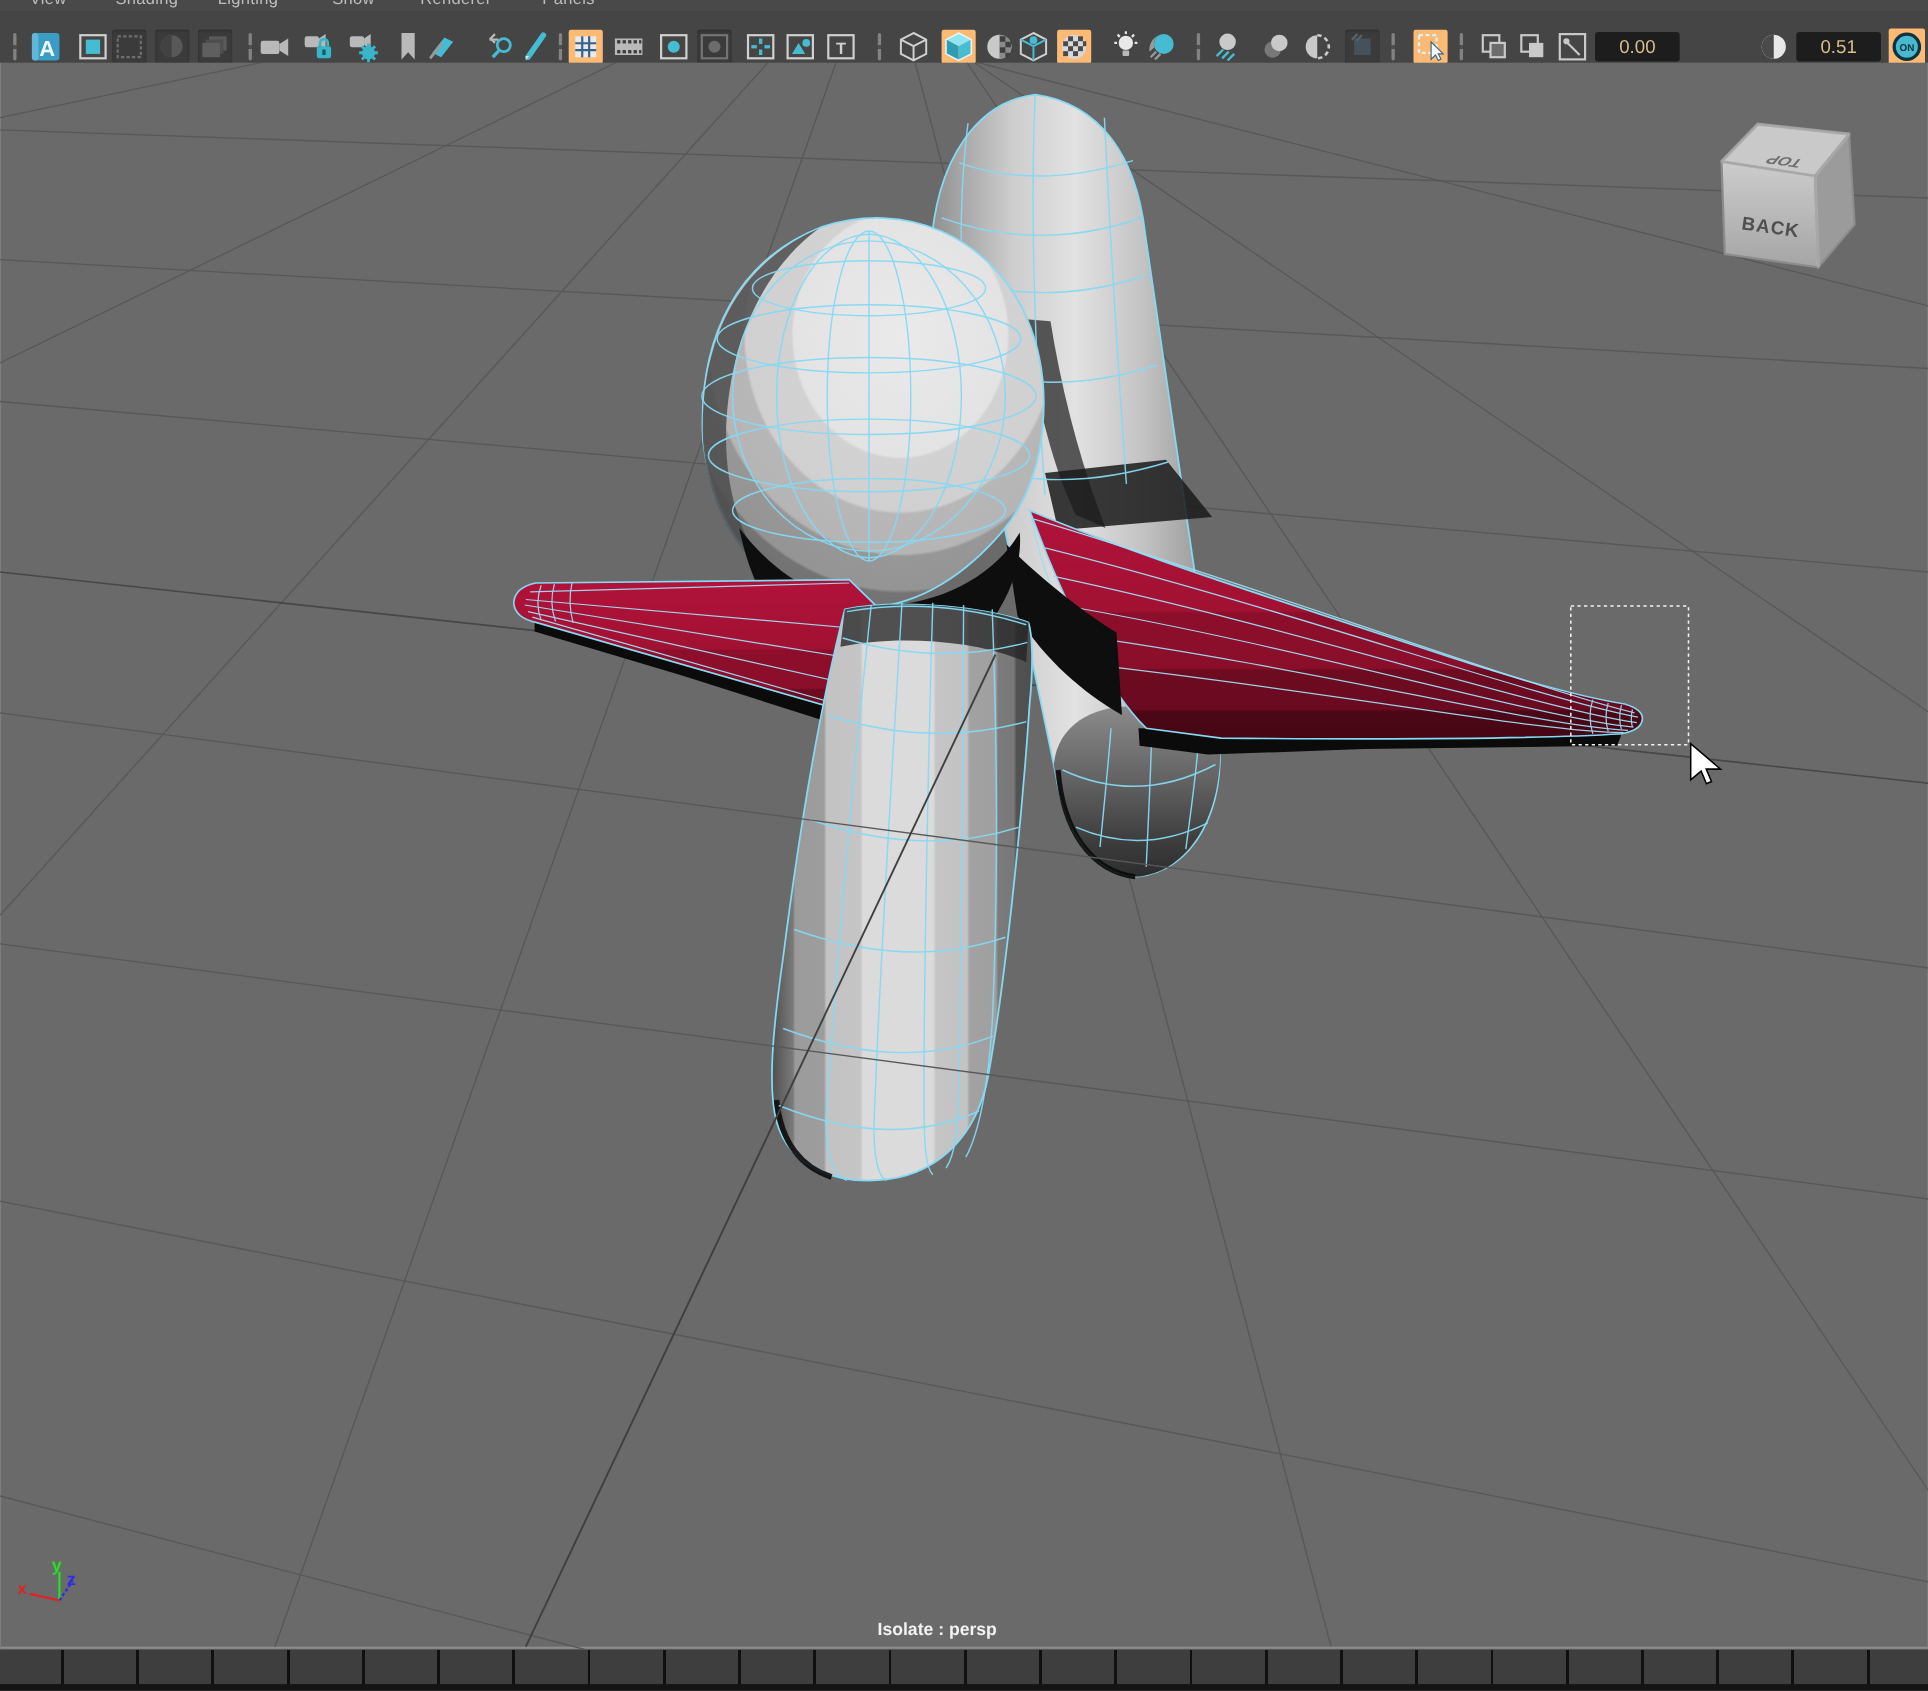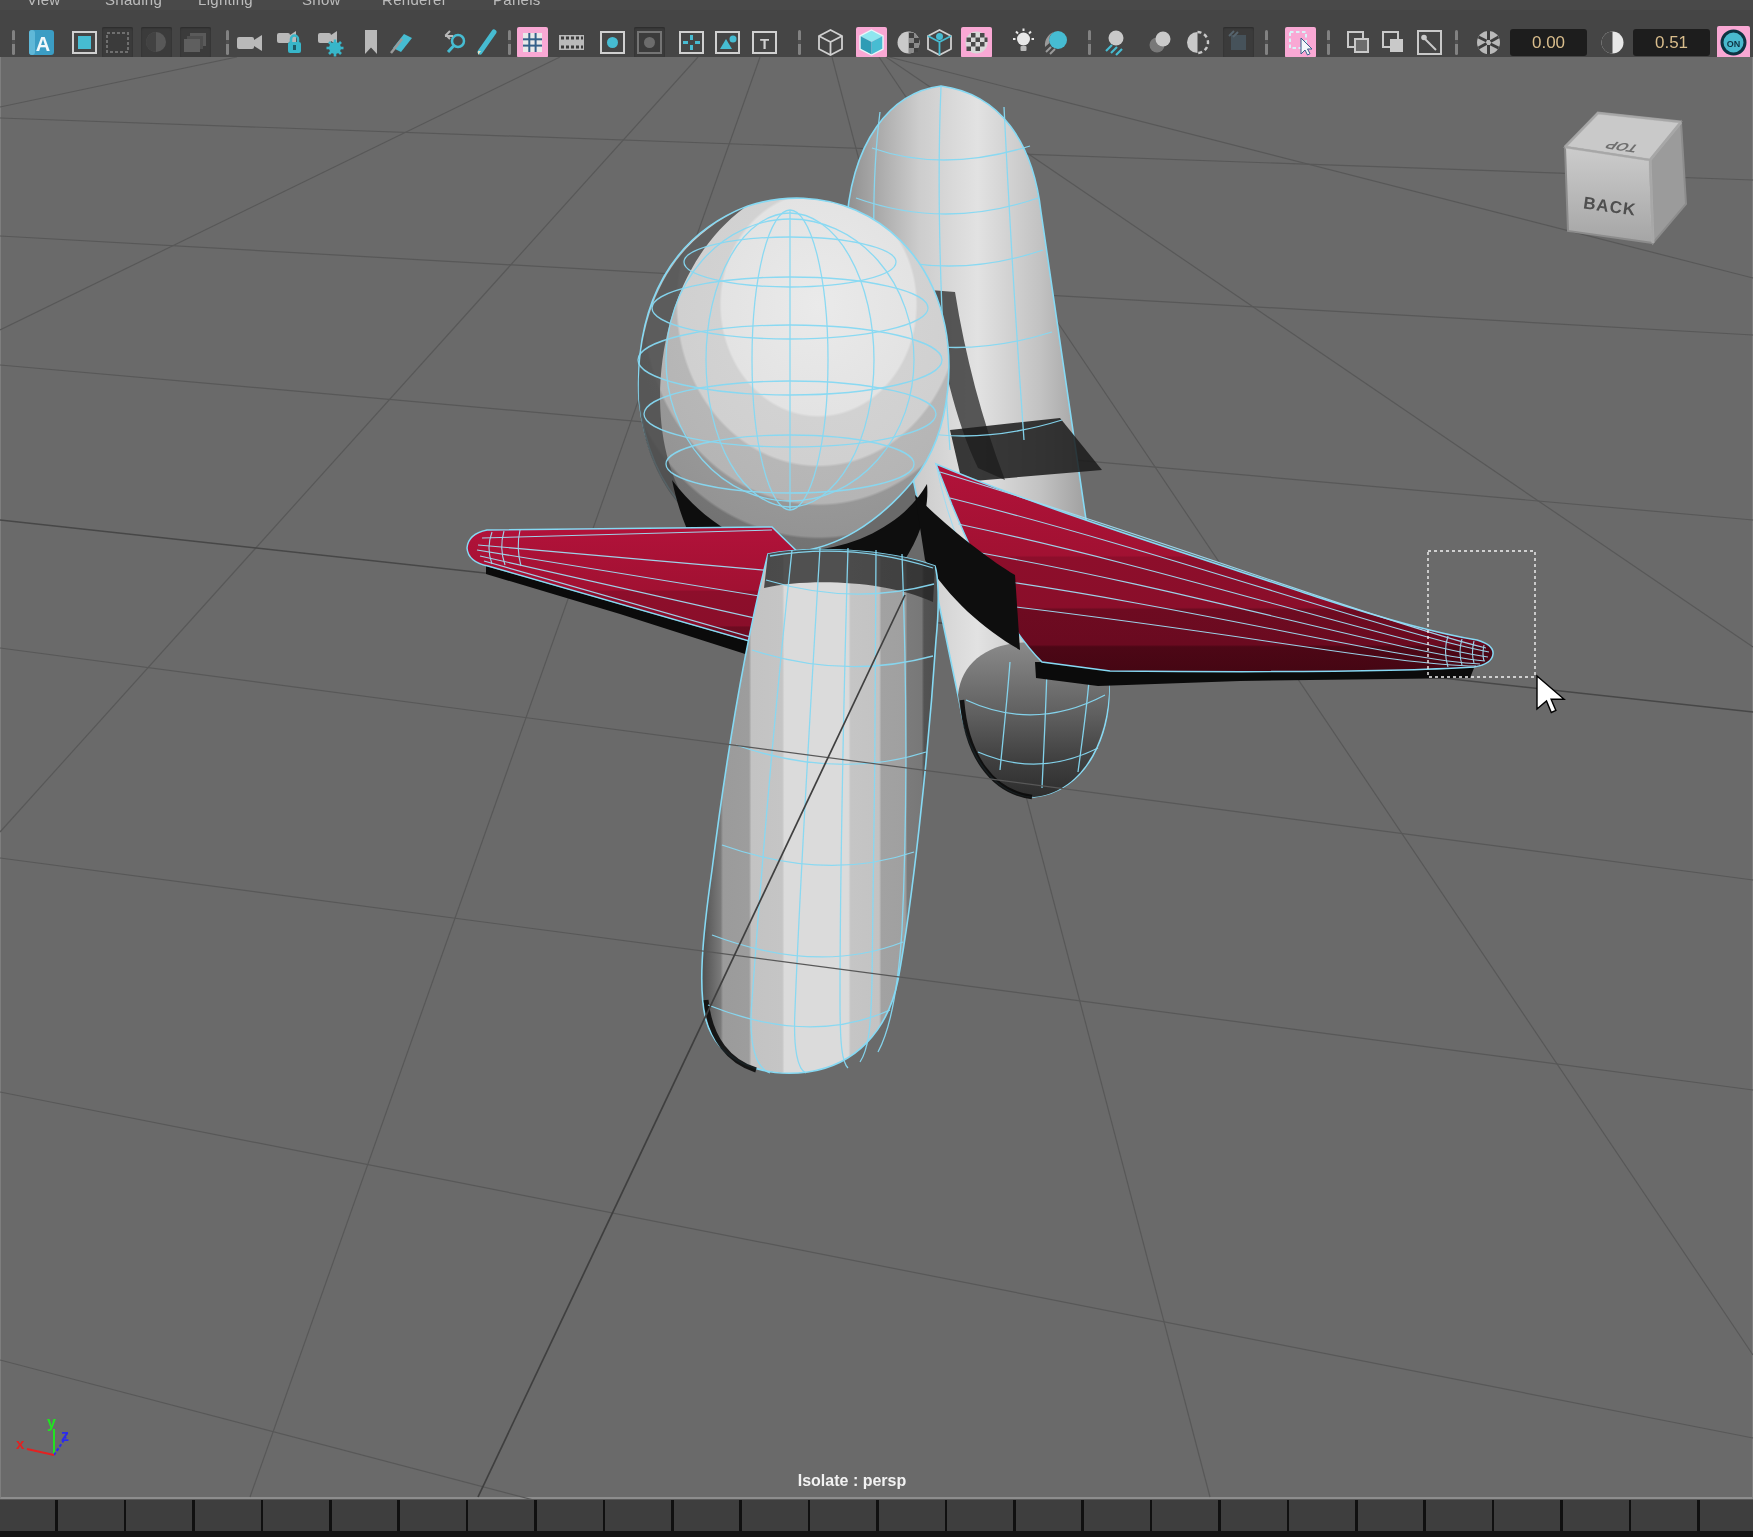--- a/index.html
+++ b/index.html
@@ -5,21 +5,21 @@
   html,body{margin:0;padding:0;background:#222;}
   #app{position:relative;width:1753px;height:1537px;overflow:hidden;background:#454545;
        font-family:"Liberation Sans",sans-serif;}
   
   #menubar{position:absolute;left:0;top:0;width:100%;height:10px;background:#494949;overflow:hidden;}
   #menubar span{position:absolute;top:-9px;font-size:15px;color:#bdbdbd;letter-spacing:.3px;}
   
   #toolbar{position:absolute;left:0;top:10px;width:100%;height:47px;background:#454545;}
   .ic{position:absolute;top:17px;width:31px;height:31px;}
   .ic svg{width:100%;height:100%;display:block;}
-  .act{background:#f9a8d4;border-radius:2px;}
+  .act{background:#fdba74;border-radius:2px;}
   .dim{background:#3b3b3b;border-radius:2px;box-shadow:inset 0 1px 2px #2b2b2b;}
   .sep{position:absolute;top:20px;width:3px;height:25px;border-radius:2px;
        background:linear-gradient(#828282 0 42%,#4f4f4f 42% 58%,#828282 58% 100%);}
   .numfield{position:absolute;top:19px;height:27px;background:#1d1d1d;border-radius:3px;
        color:#d9bd8c;font-size:17px;display:flex;align-items:center;justify-content:center;}
   
   #viewport{position:absolute;left:0;top:57px;width:1753px;height:1442px;box-sizing:border-box;
        background:#6a6a6a;border-left:1px solid #7e7e7e;border-right:1px solid #7e7e7e;
        border-bottom:2px solid #8d8d8d;}
   #viewport svg{position:absolute;left:-1px;top:0;}
@@ -351,21 +351,21 @@
       <g stroke="#3d3d3d" stroke-width="3">
             <line x1="15.5" y1="4" x2="15.5" y2="13"></line>
       <line x1="25.5" y1="10" x2="17.5" y2="14.5"></line>
             <line x1="25.5" y1="21" x2="17.5" y2="17"></line>
       <line x1="15.5" y1="27" x2="15.5" y2="18"></line>
             <line x1="5.5" y1="21" x2="13.5" y2="16.5"></line>
       <line x1="5.5" y1="10" x2="13.5" y2="14"></line>
           </g>
         </svg>
     </div>
-    <div class="numfield" style="left:1510px;width:77px">0.00</div>
+    <div class="numfield" style="left:1450px;width:77px">0.00</div>
     <div class="ic" style="left:1597px">
       <svg viewBox="0 0 31 31">
           <circle cx="15.5" cy="15.5" r="11" fill="#e8e8e8"></circle>
       <path d="M15.5,4.5 A11,11 0 0 0 15.5,26.5 Z" fill="#4a4a4a"></path>
         </svg>
     </div>
     <div class="numfield" style="left:1633px;width:77px">0.51</div>
     <div class="ic act" style="left:1717px;width:33px;height:33px;top:16px">
       <svg viewBox="0 0 33 33">
           <circle cx="16.5" cy="16.5" r="11.5" fill="#49b9ce" stroke="#0d3342" stroke-width="3"></circle>

